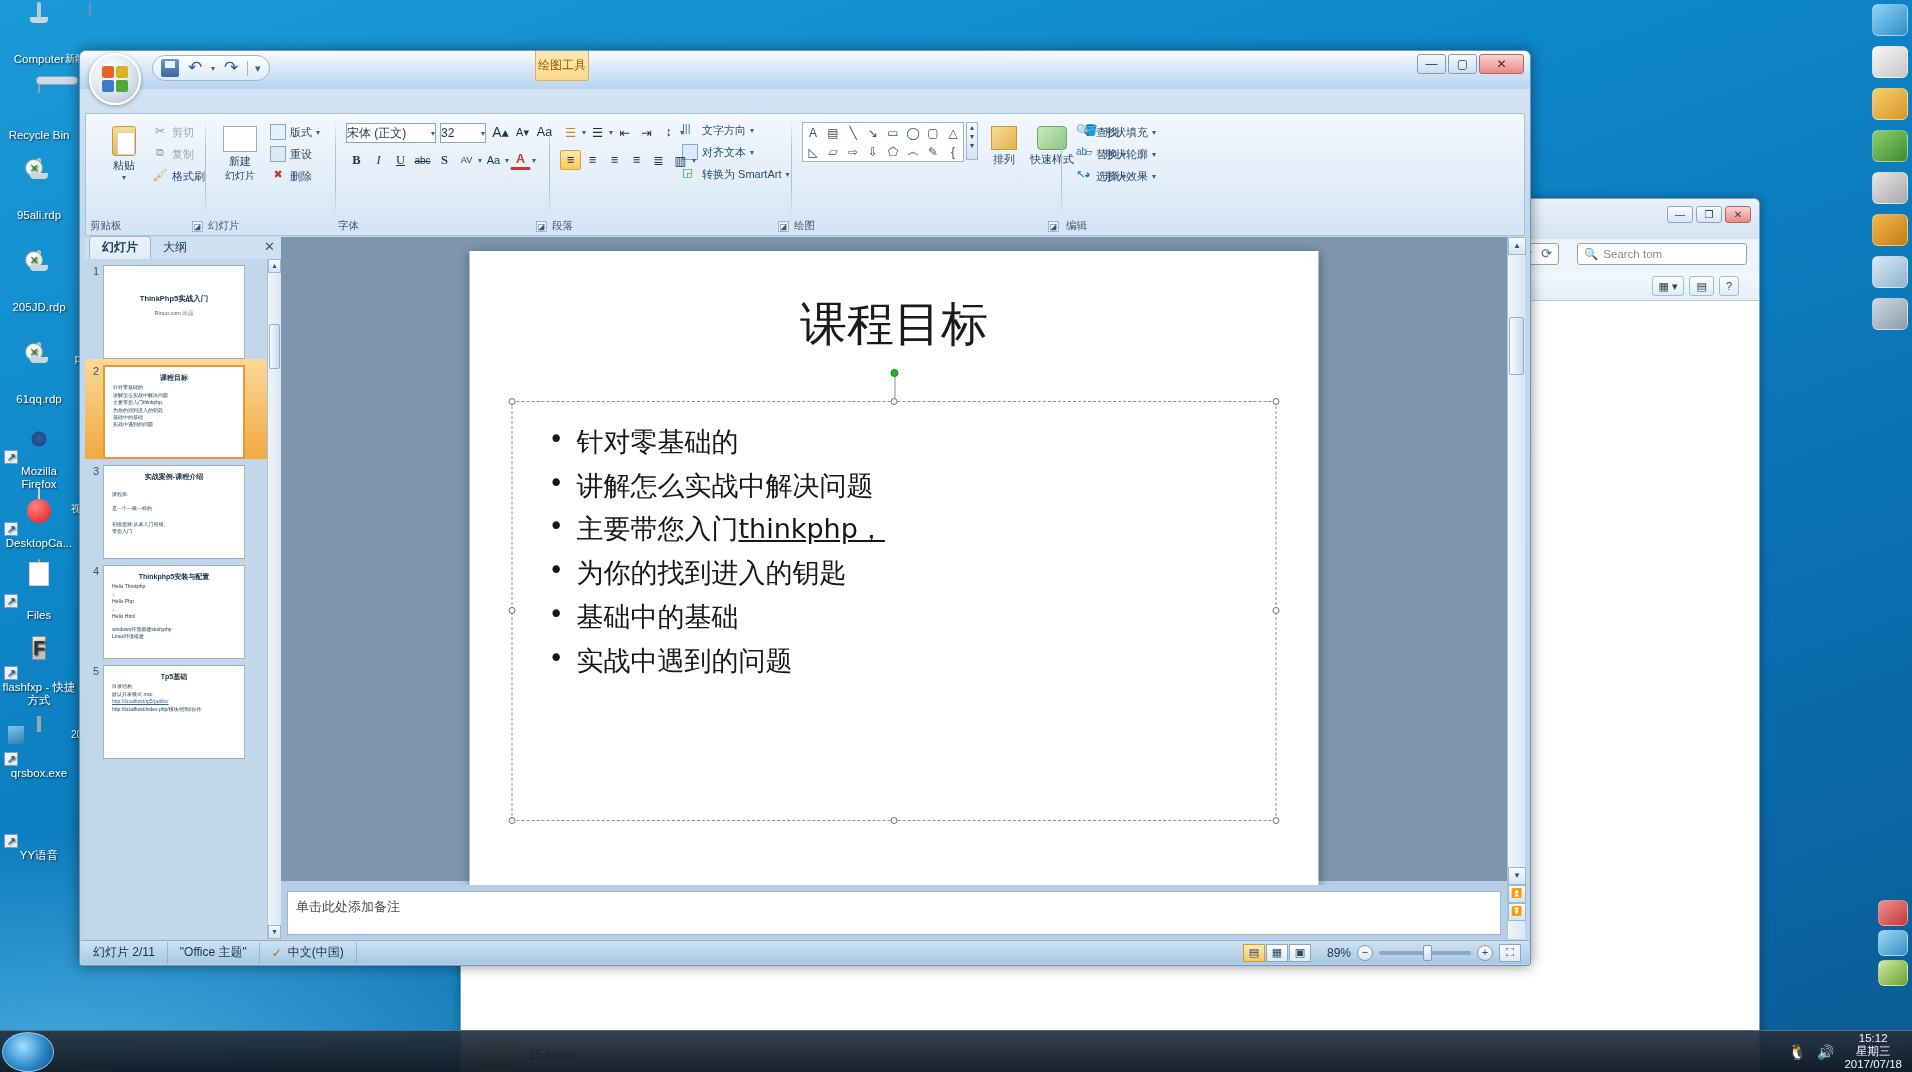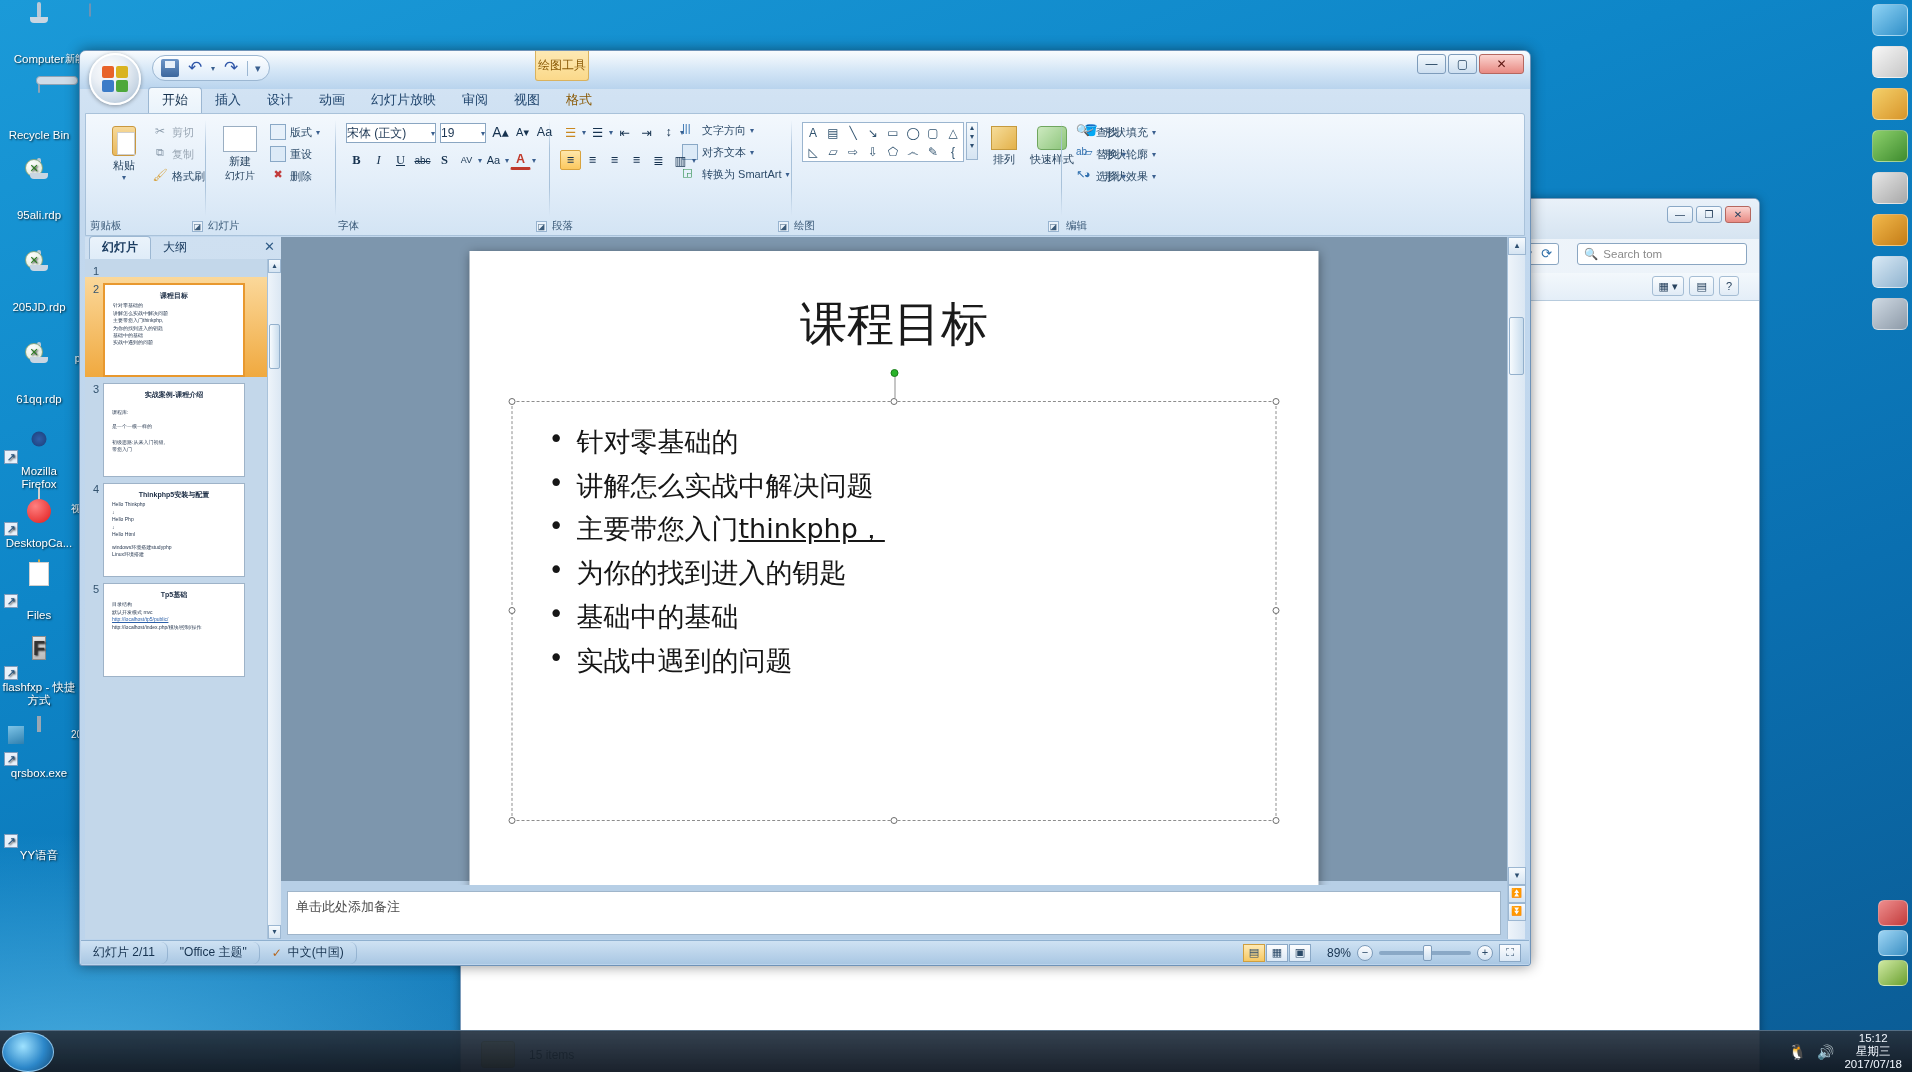--- a/index.html
+++ b/index.html
@@ -214,21 +214,21 @@
   .vsb{ width:18px;height:18px; background:linear-gradient(180deg,#f6fafd,#d5e4f2);
     border:1px solid #9cb7d2; font-size:9px; text-align:center;line-height:15px;color:#2d4f71;}
   #vthumb{ position:absolute; left:1px; right:1px; top:80px; height:58px;
     background:linear-gradient(90deg,#f7fbfe,#c8dced); border:1px solid #93b0cc; border-radius:2px;}
 
   
   #statusbar{ position:absolute; left:1px; right:1px; bottom:1px; height:24px;
     background:linear-gradient(180deg,#cfe2f3,#a9c7e3); border-top:1px solid #8fb0cf;
     display:flex; align-items:center; font-size:12px; color:#16324f;}
   .sbitem{ padding:0 12px; height:22px; display:flex; align-items:center; gap:6px;
-    border-right:1px solid rgba(120,155,190,.55);border-radius:7px;}
+    border-right:1px solid rgba(120,155,190,.55);}
   .sbright{ margin-left:auto; display:flex; align-items:center; gap:6px; padding-right:8px;}
   .viewbtn{ width:22px;height:18px; border:1px solid #8aa8c6; background:linear-gradient(180deg,#fdfdfe,#dbe8f5);
     display:flex;align-items:center;justify-content:center; font-size:11px; color:#2b4a68;}
   .viewbtn.on{ background:linear-gradient(180deg,#ffeab4,#f6c863); border-color:#cf9f3f;}
   .zslider{ width:92px; height:4px; background:#8aa8c6; border-radius:2px; position:relative;}
   .zhandle{ position:absolute; left:44px; top:-6px; width:9px; height:16px;
     background:linear-gradient(180deg,#fdfdfe,#cddff0); border:1px solid #7e9cbb; border-radius:2px;}
   .circbtn{ width:16px;height:16px;border-radius:50%;border:1px solid #7e9cbb;
     background:linear-gradient(180deg,#fdfdfe,#d5e4f2); font-size:11px; line-height:13px;
     text-align:center; color:#2b4a68;}
@@ -416,30 +416,20 @@
       <span class="qdrop">▾</span>
     </div>
     <div class="ctxtab">绘图工具</div>
     <div class="wbtns">
       <div class="wbtn">—</div>
       <div class="wbtn">▢</div>
       <div class="wbtn close">✕</div>
     </div>
   </div>
 
-  <div id="tabs">
-    <div class="tab active">开始</div>
-    <div class="tab">插入</div>
-    <div class="tab">设计</div>
-    <div class="tab">动画</div>
-    <div class="tab">幻灯片放映</div>
-    <div class="tab">审阅</div>
-    <div class="tab">视图</div>
-    <div class="tab ctx">格式</div>
-  </div>
   <div style="position:absolute;right:10px;top:82px;width:15px;height:15px;border-radius:50%;
        background:linear-gradient(180deg,#dff0fb,#9cc4e4);border:1px solid #6f9bc2;color:#1f4c77;
        font-size:10px;text-align:center;line-height:13px">?</div>
 
   <div id="ribbon">
 
     <div class="rgroup" style="left:4px;width:116px">
       <div class="bigbtn" style="left:8px;top:6px">
         <span class="bi clipboard"></span>
         <span>粘贴</span>
@@ -484,21 +474,21 @@
       <div class="glabel">幻灯片</div>
       <div class="gsep"></div>
     </div>
 
     <div class="rgroup" style="left:252px;width:212px">
       <div class="fontbox" style="left:8px;top:7px;width:90px">
         <span class="cv">宋体 (正文)</span>
         <span style="font-size:8px;color:#3a5f8f">▾</span>
       </div>
       <div class="fontbox" style="left:102px;top:7px;width:46px">
-        <span class="cv">19</span>
+        <span class="cv">32</span>
         <span style="font-size:8px;color:#3a5f8f">▾</span>
       </div>
       <div class="fmtrow" style="left:152px;top:6px">
         <span class="fmtbtn" style="font-size:14px">A▴</span>
         <span class="fmtbtn" style="font-size:11px">A▾</span>
         <span class="fmtbtn">Aa</span>
       </div>
       <div class="fmtrow" style="left:8px;top:34px">
         <span class="fmtbtn" style="font-weight:bold;font-family:'Liberation Serif',serif">B</span>
         <span class="fmtbtn" style="font-style:italic;font-family:'Liberation Serif',serif">I</span>
@@ -632,20 +622,25 @@
       <div class="sptabs">
         <div class="sptab active">幻灯片</div>
         <div class="sptab">大纲</div>
         <div style="position:absolute;right:6px;top:2px;font-size:13px;color:#2e5a85">✕</div>
       </div>
 
       <div id="thumbs">
 
         <div class="thumbrow">
           <div class="thumbnum">1</div>
+          <div class="thumb" style="height:94px">
+            <div class="tt-title" style="margin-top:28px;font-size:7.5px">ThinkPhp5实战入门</div>
+            <div class="tt-sub">Rinuo.com 出品</div>
+            <div class="tt-foot">&nbsp;</div>
+          </div>
         </div>
 
         <div class="thumbrow sel">
           <div class="thumbnum">2</div>
           <div class="thumb" style="height:94px">
             <div class="tt-title">课程目标</div>
             <div class="tt-line">针对零基础的</div>
             <div class="tt-line">讲解怎么实战中解决问题</div>
             <div class="tt-line">主要带您入门thinkphp,</div>
             <div class="tt-line">为你的找到进入的钥匙</div>

